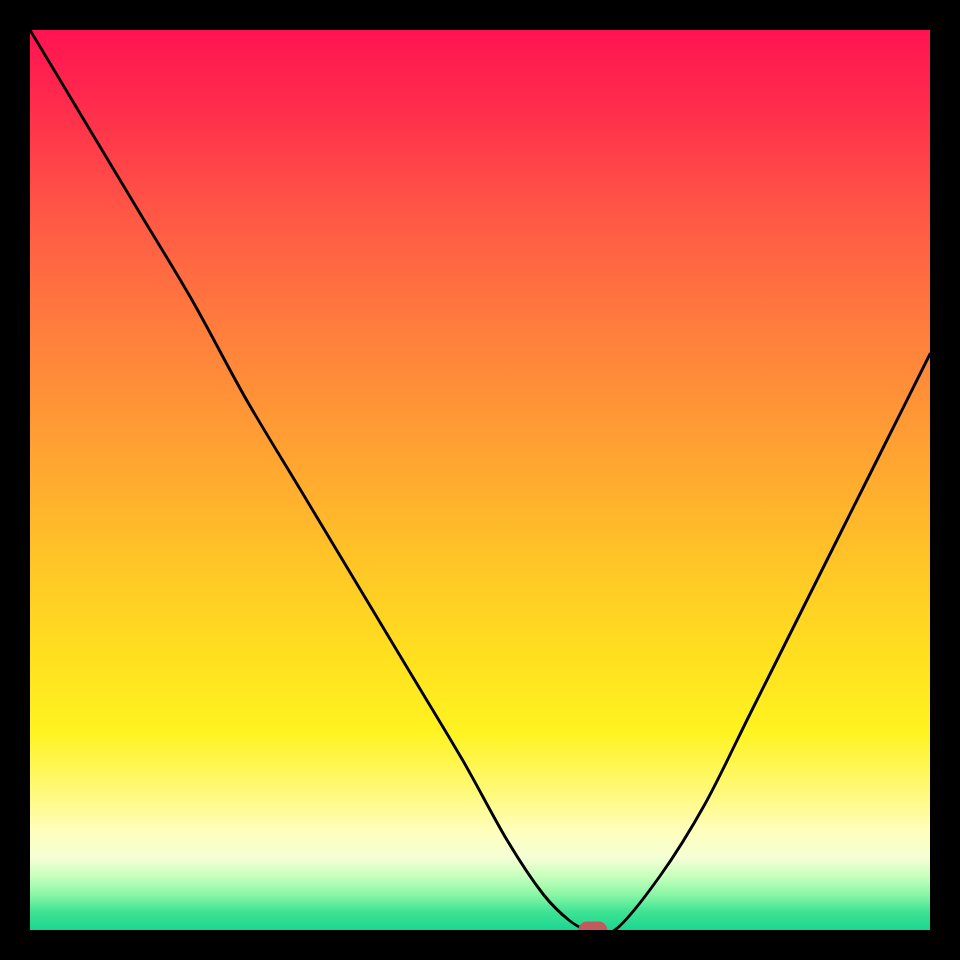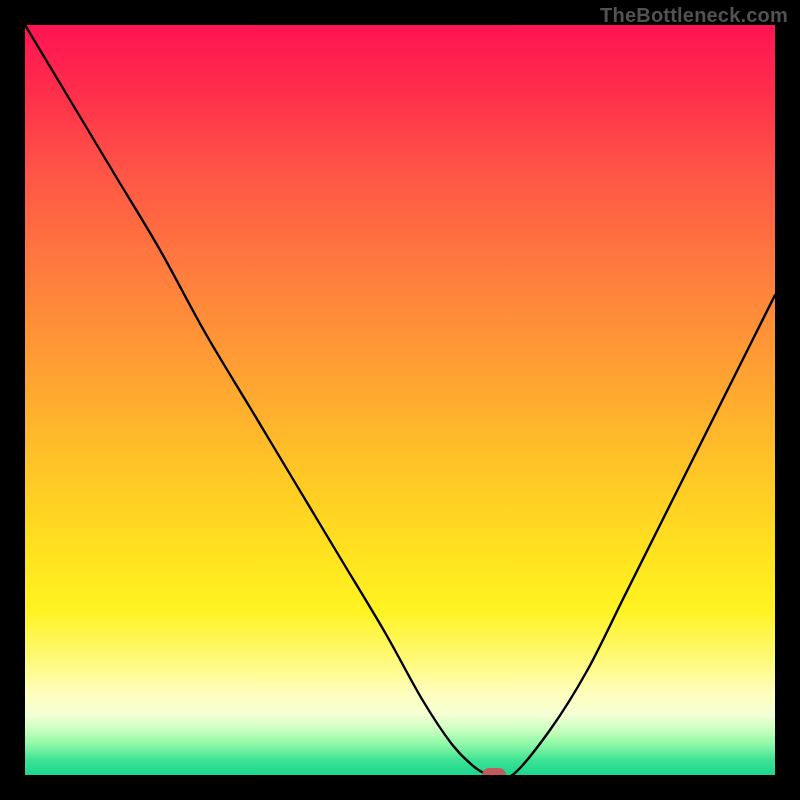--- a/index.html
+++ b/index.html
@@ -69,21 +69,20 @@
     border-radius: 9px;
     background: #c15a5d;
     transform: translate(-50%, -50%);
     z-index: 3;
   }
 </style>
 </head>
 <body>
 
 <div class="frame">
-  <div class="watermark">TheBottleneck.com</div>
 
   <div class="plot">
     <div class="grad"></div>
 
     <svg class="curve" viewBox="0 0 750 750" preserveAspectRatio="none">
       <path id="curve-path" fill="none" stroke="#000" stroke-width="2.4" stroke-linecap="round" stroke-linejoin="round" d="M 0 0 C 7.2 12.0 30.6 51.0 45.0 75.0 C 59.4 99.0 75.6 126.0 90.0 150.0 C 104.4 174.0 120.6 199.8 135.0 225.0 C 149.4 250.2 165.6 282.3 180.0 307.5 C 194.4 332.7 210.6 358.5 225.0 382.5 C 239.4 406.5 255.6 433.5 270.0 457.5 C 284.4 481.5 300.6 508.5 315.0 532.5 C 329.4 556.5 346.8 584.7 360.0 607.5 C 373.2 630.3 386.7 657.0 397.5 675.0 C 408.3 693.0 419.1 709.2 427.5 720.0 C 435.9 730.8 444.0 737.7 450.0 742.5 C 456.0 747.3 459.0 748.8 465.0 750.0 C 471.0 751.2 477.9 757.2 487.5 750.0 C 497.1 742.8 513.0 721.8 525.0 705.0 C 537.0 688.2 550.5 666.6 562.5 645.0 C 574.5 623.4 588.0 594.0 600.0 570.0 C 612.0 546.0 625.5 519.0 637.5 495.0 C 649.5 471.0 663.0 444.0 675.0 420.0 C 687.0 396.0 700.5 369.0 712.5 345.0 C 724.5 321.0 744.0 282.0 750.0 270.0"></path>
     </svg>
 
     <div id="marker" class="marker" style="left: 468.75px; top: 750px; background: rgb(193, 90, 93);"></div>
   </div>

